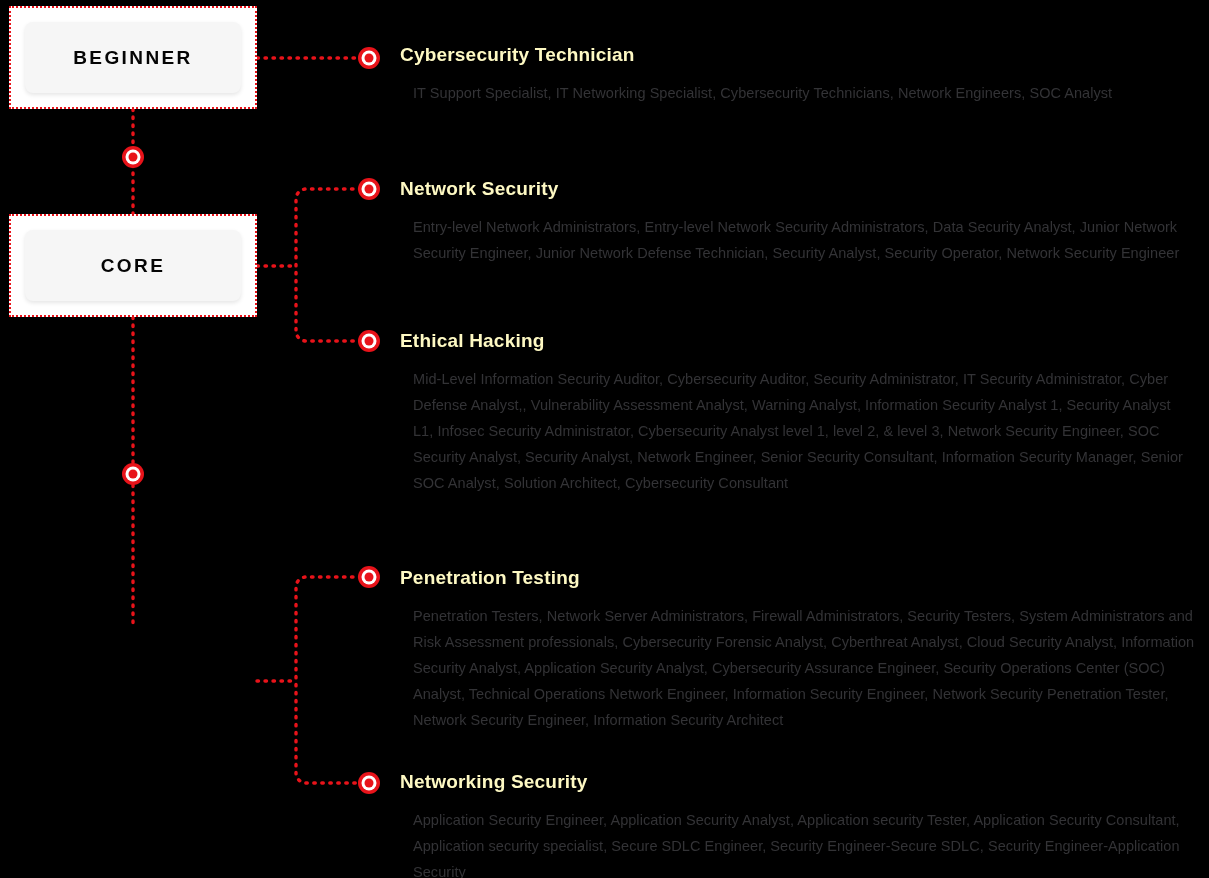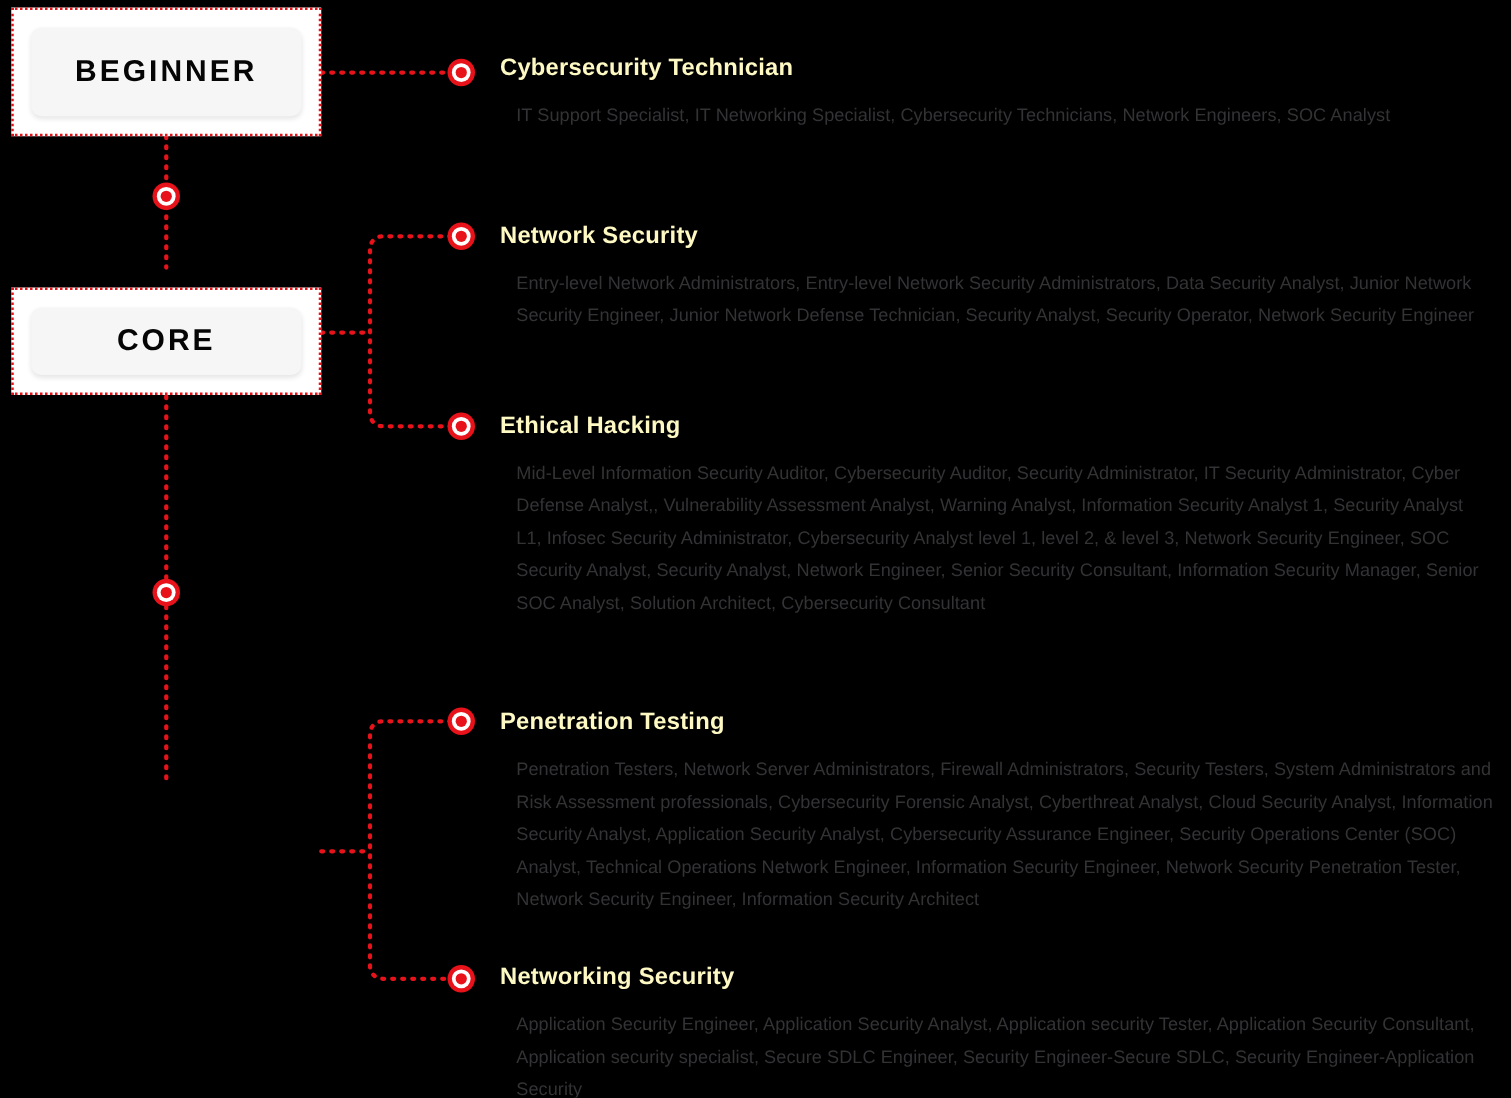--- a/index.html
+++ b/index.html
@@ -52,33 +52,33 @@
     border-radius: 8px;
     box-shadow: 0 2px 4px rgba(0,0,0,0.10);
     display: flex;
     align-items: center;
     justify-content: center;
   }
   .stage-label {
     color: #050505;
     font-family: "Liberation Sans", sans-serif;
     font-weight: bold;
-    font-size: 24px;
+    font-size: 19px;
     letter-spacing: 2.4px;
     text-transform: uppercase;
     white-space: nowrap;
     text-align: center;
   }
   .stage-label.long {
     font-size: 19px;
     letter-spacing: 1.6px;
   }
 
   #box-beginner       { left: 9px;  top: 6px;   width: 248px; height: 103px; }
-  #box-core           { left: 9px;  top: 214px; width: 248px; height: 86px; margin-top: 16px; }
+  #box-core           { left: 9px;  top: 214px; width: 248px; height: 103px; }
   #box-specialization { left: 9px;  top: 629px; width: 248px; height: 103px; }
 
   
   .section {
     position: absolute;
     left: 400px;
     width: 800px;
     z-index: 2;
   }
   .section-title {

